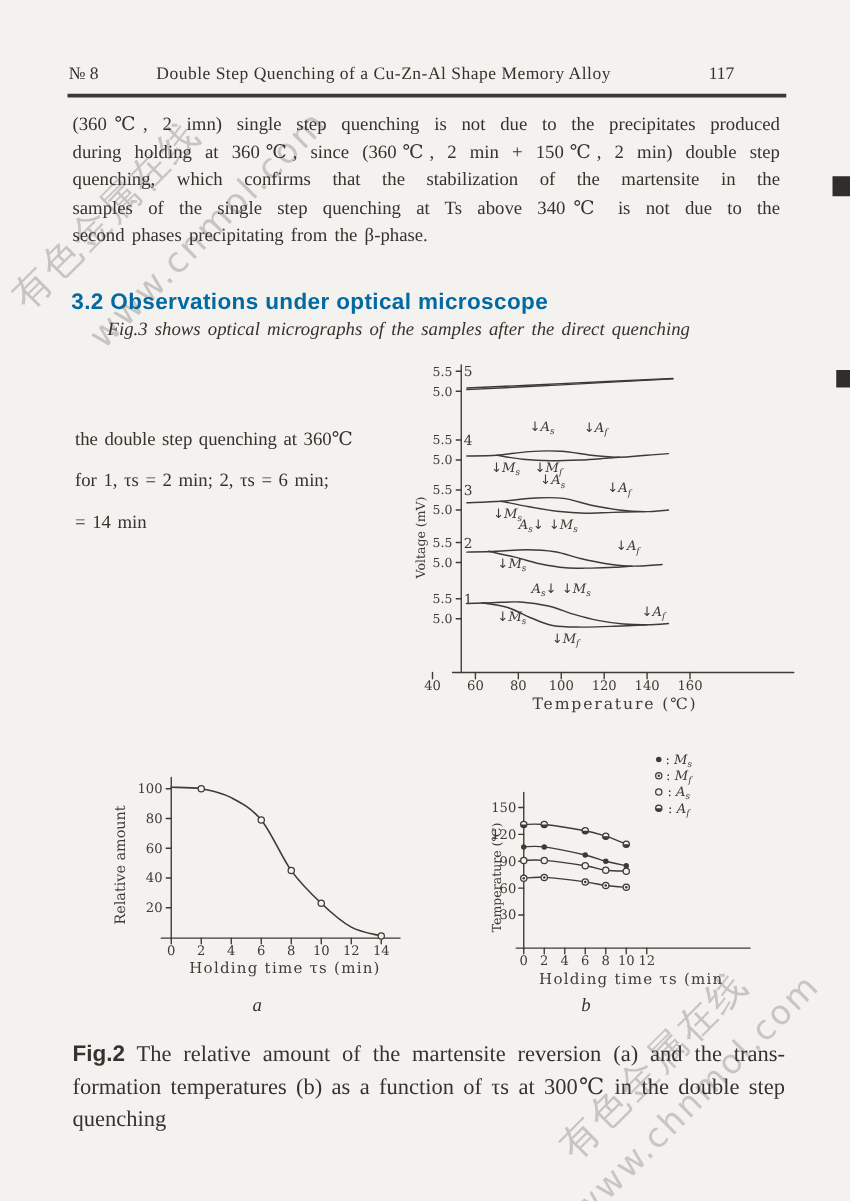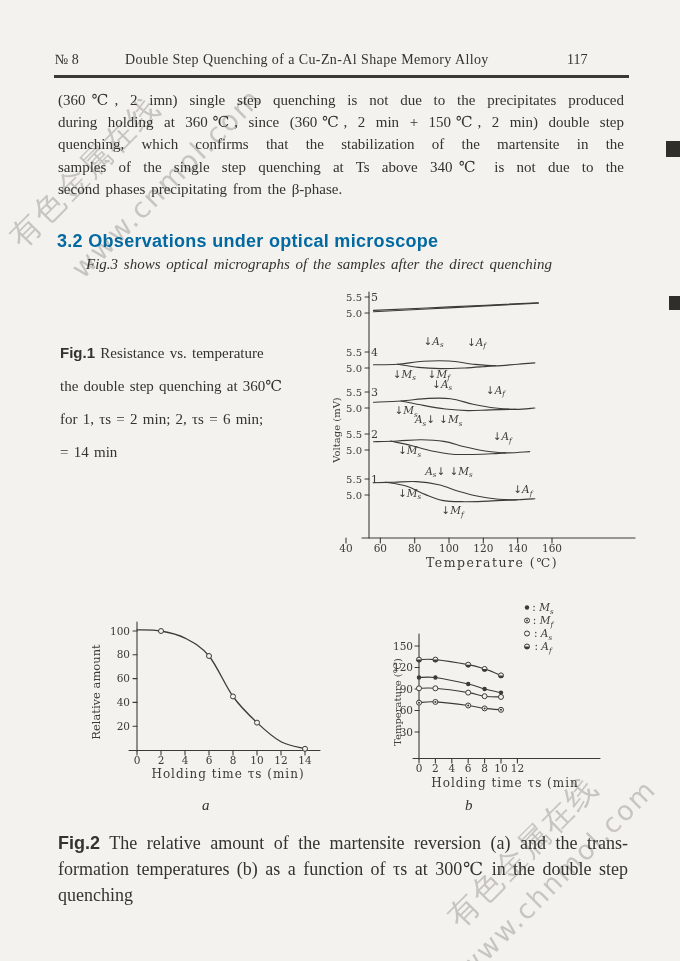--- a/index.html
+++ b/index.html
@@ -60,21 +60,20 @@
       <div class="jl">during holding at 360℃, since (360℃, 2 min + 150℃, 2 min) double step</div>
       <div class="jl">quenching, which confirms that the stabilization of the martensite in the</div>
       <div class="jl">samples of the single step quenching at Ts above 340℃ is not due to the</div>
       <div class="jl last">second phases precipitating from the β-phase.</div>
     </div>
 
     <div class="sech">3.2 Observations under optical microscope</div>
     <div class="lead">Fig.3 shows optical micrographs of the samples after the direct quenching</div>
 
     <div class="f1cap">
-      <div><span class="figlab">Fig.1</span> <span>Resistance vs. temperature</span></div>
       <div>the double step quenching at 360℃</div>
       <div>for 1, τs = 2 min;    2, τs = 6 min;</div>
       <div>= 14 min</div>
     </div>
 
     <svg id="fig1-svg" width="312" height="300">
         <line x1="37" y1="4" x2="37" y2="250" stroke="#3c3b36" stroke-width="1.1" stroke-linecap="round"></line>
         <line x1="30" y1="250" x2="303" y2="250" stroke="#3c3b36" stroke-width="1.1" stroke-linecap="round"></line>
         <line x1="14" y1="250" x2="14" y2="255" stroke="#3c3b36" stroke-width="1.1" stroke-linecap="round"></line>
         <text x="14" y="264" font-size="10.5" text-anchor="middle" fill="#3c3b36" font-family="&quot;DejaVu Serif&quot;,&quot;DejaVu Sans&quot;,serif">40</text>

